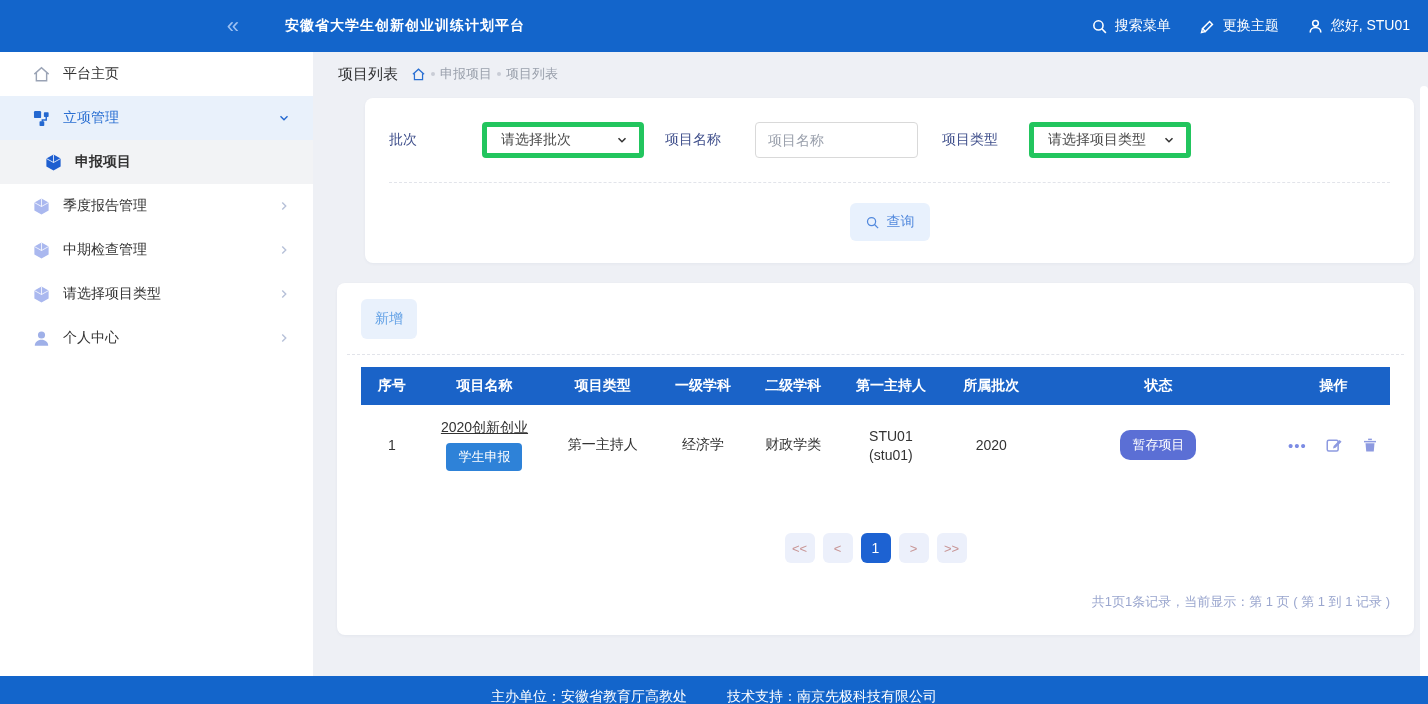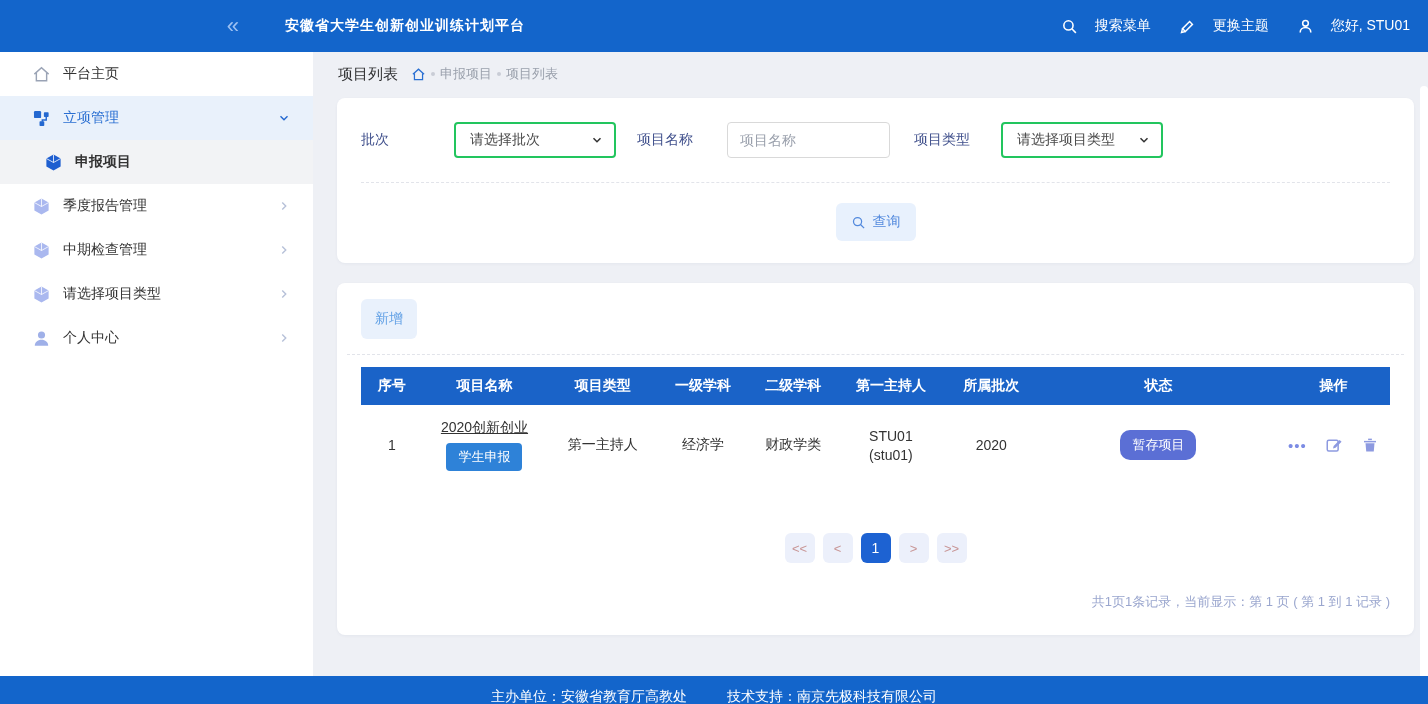--- a/index.html
+++ b/index.html
@@ -11,21 +11,21 @@
   }
   
   .header { height:52px; flex-shrink:0; display:flex; align-items:stretch;
     background:var(--header_blue,#1365cb); color:#fff; }
   .h-left { width:265px; flex-shrink:0; display:flex; align-items:center;
     justify-content:flex-end; padding-right:26px; }
   .collapse { color:#9cc0f2; font-size:22px; line-height:1; cursor:pointer; }
   .h-title { flex:1; display:flex; align-items:center; padding-left:20px;
     font-size:14px; font-weight:bold; letter-spacing:1px; }
   .h-right { display:flex; align-items:center; gap:28px; padding-right:18px; font-size:14px; }
-  .h-item { display:flex; align-items:center; gap:17px; cursor:pointer; white-space:nowrap; }
+  .h-item { display:flex; align-items:center; gap:7px; cursor:pointer; white-space:nowrap; }
   .h-item svg { width:17px; height:17px; }
   
   .body-row { flex:1; display:flex; min-height:0; position:relative; }
   .sidebar { width:313px; flex-shrink:0; background:#fff; }
   .side-item { height:44px; display:flex; align-items:center; padding:0 22px 0 32px;
     font-size:14px; color:#333; cursor:pointer; position:relative; }
   .side-item .s-icon { width:19px; height:19px; margin-right:12px; flex-shrink:0; }
   .side-item .chev { margin-left:auto; width:14px; height:14px; }
   .side-item.active-parent { background:#e9f1fb; color:#2a6fd2; }
   .side-item.sub { padding-left:44px; background:#f2f3f5; font-weight:600; }
@@ -33,25 +33,25 @@
   .main { flex:1; display:flex; flex-direction:column; min-width:0; }
   .breadcrumb-row { height:44px; flex-shrink:0; display:flex; align-items:center;
     padding-left:25px; gap:5px; }
   .pg-title { font-size:15px; color:#303133; margin-right:8px; }
   .bc-home svg { width:15px; height:15px; display:block; }
   .bc-dot { width:4px; height:4px; border-radius:50%; background:#c9cdd6; }
   .bc-item { font-size:13px; color:#9aa0ac; }
   .content { flex:1; padding:2px 14px 0 24px; overflow:hidden; }
   .card { background:#fff; border-radius:8px; box-shadow:0 1px 3px rgba(60,80,120,.06); }
   
-  .filter-card { padding:24px 24px 22px; margin-bottom:20px; }
+  .filter-card { padding:24px 24px 22px; margin-bottom:20px;margin-left:28px; }
   .filter-row { display:flex; align-items:center; }
   .f-label { font-size:14px; color:#40508c; }
   .lab-batch { width:93px; } .lab-name { width:90px; } .lab-type { width:87px; }
-  .select { width:162px; height:36px; border:2px solid #22c55e; border-radius:4px;
+  .select { width:162px; height:36px; border:5px solid #22c55e; border-radius:4px;
     background:#fff; display:flex; align-items:center; padding:0 10px 0 14px;
     cursor:pointer; }
   .select .sel-text { flex:1; font-size:14px; color:#4a4a4a; }
   .select svg { width:14px; height:14px; color:#333; }
   .sel-batch { margin-right:21px; } .inp-name { margin-right:24px; }
   .text-input { width:163px; height:36px; border:1px solid #d9d9d9; border-radius:4px;
     padding:0 12px; font-size:14px; font-family:"Liberation Sans",sans-serif; color:#333; }
   .text-input::placeholder { color:#9aa0ac; }
   .dashed { border-top:1px dashed #e2e4ea; margin:24px 0 20px; }
   .query-btn { display:flex; align-items:center; justify-content:center; gap:7px;

